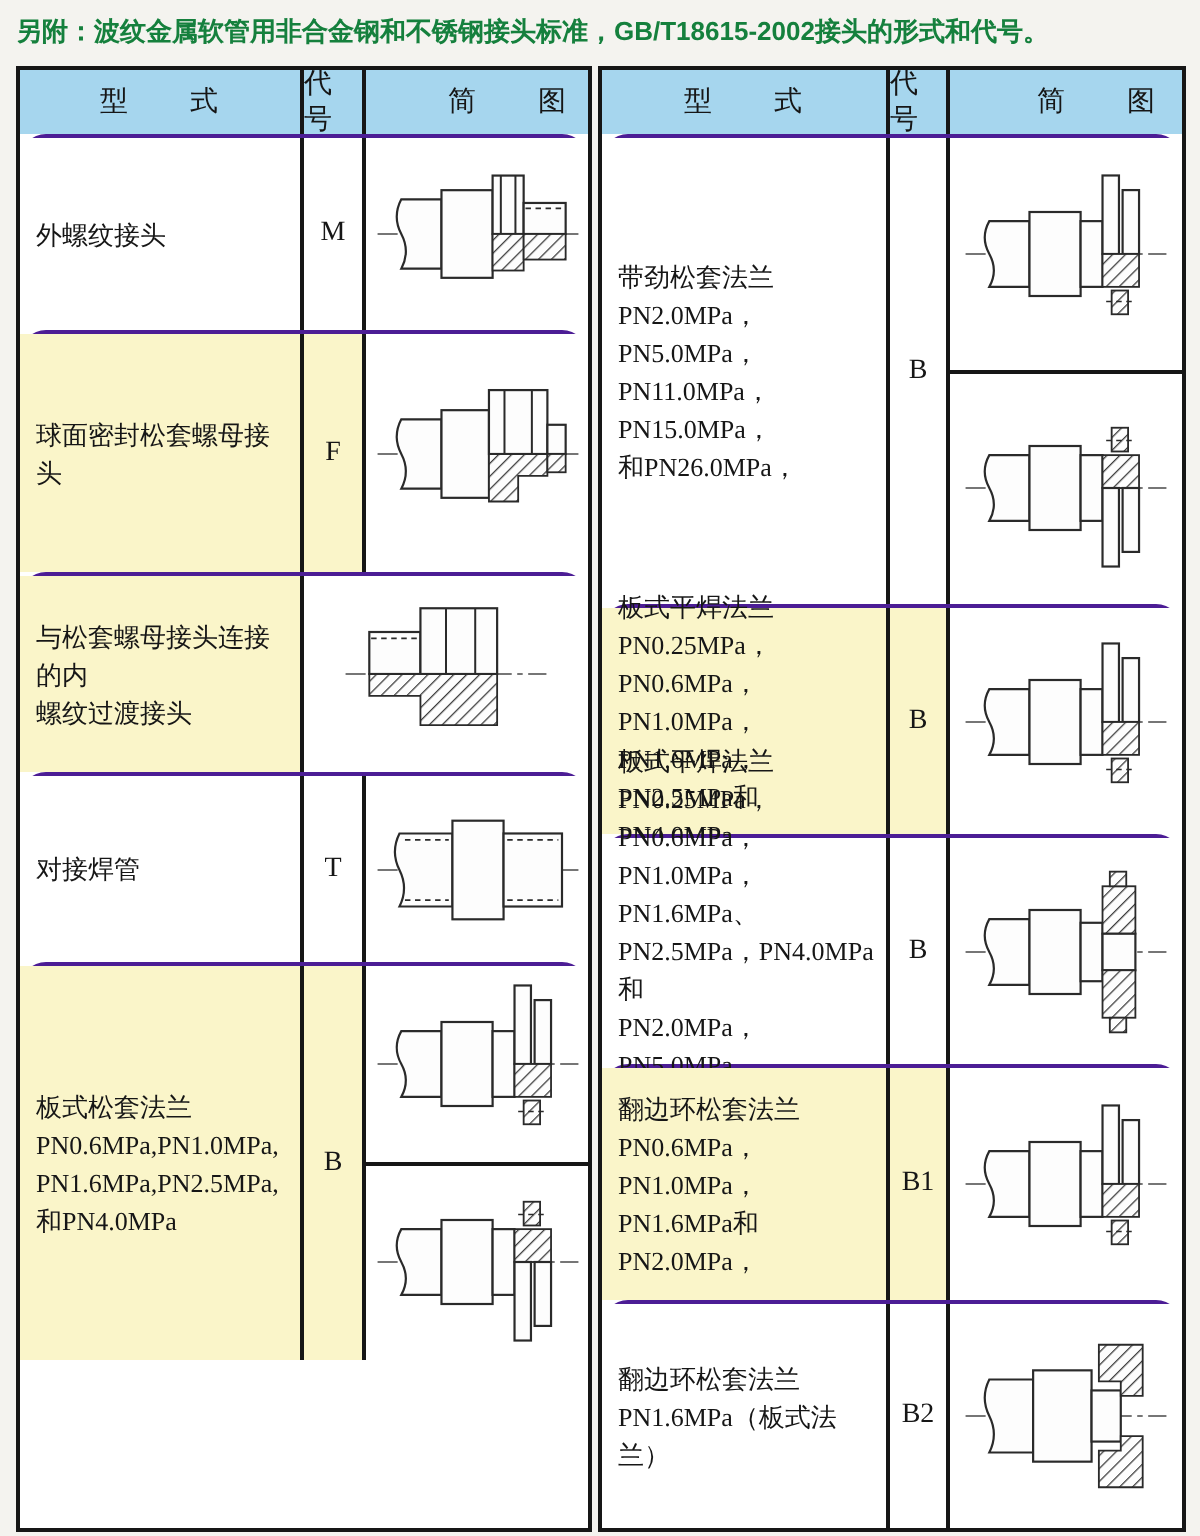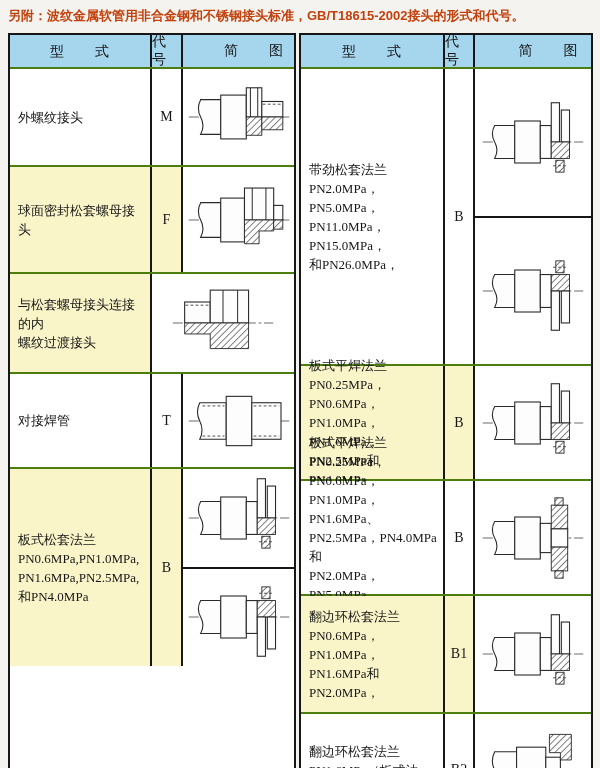--- a/index.html
+++ b/index.html
@@ -3,28 +3,28 @@
 <meta charset="utf-8">
 <style>
   html,body{margin:0;padding:0;}
   .page{
     position:relative;width:600px;height:768px;background:#f4f3ef;
     font-family:"Liberation Serif", serif;color:#161616;overflow:hidden;
   }
   .title{
     position:absolute;left:8px;top:7px;width:588px;
     font-family:"Liberation Sans", sans-serif;font-weight:bold;
-    font-size:13px;line-height:18px;color:#c2410c;
+    font-size:13px;line-height:18px;color:#15803d;
   }
   .tables{position:absolute;left:8px;top:33px;display:flex;}
   .tbl{border:2px solid #161616;background:#ffffff;box-sizing:border-box;}
   .tbl-left{width:288px;margin-right:3px;}
   .tbl-right{width:294px;}
   .trow{display:flex;box-sizing:border-box;}
-  .trow + .trow{border-top:2px solid #4d7c0f;}
+  .trow + .trow{border-top:2px solid #4c1d95;border-radius:13px;}
   .c{box-sizing:border-box;background:#ffffff;}
   .c + .c{border-left:2px solid #161616;}
   .type{
     width:140px;display:flex;align-items:center;
     padding:4px 4px 4px 8px;font-size:13px;line-height:19px;
     white-space:pre-line;
   }
   .tbl-right .type{width:142px;}
   .code{
     width:31px;display:flex;align-items:center;justify-content:center;
@@ -37,23 +37,23 @@
   .head{height:32px;}
   .hc{
     display:flex;align-items:center;justify-content:center;
     font-size:14px;letter-spacing:1px;
   }
   .head .type,.head .code,.head .diag{padding:0;white-space:normal;}
   .head .diag{flex-direction:row;padding-left:31px;}
   .hl{background:#faf5c9;}
   .hdbg{background:#a6d6ee;}
   
-  .lr1{height:98px}.lr2{height:107px}.lr3{height:95px}
+  .lr1{height:98px}.lr2{height:121px}.lr3{height:95px}
   .lr4{height:100px}.lr5{height:95px}.lr6{height:199px}
-  .rr1{height:297px}.rr2{height:115px}.rr3{height:115px}
+  .rr1{height:235px}.rr2{height:115px}.rr3{height:115px}
   .rr4{height:118px}.rr5{height:114px}
   
   .dwrap svg{width:104px;height:84px;}
   .dg-cl{stroke:#4a4a4a;stroke-width:0.9;stroke-dasharray:11 3 3 3;fill:none;}
   .dg-fill{stroke:#2a2a2a;stroke-width:1.2;fill:#fdfdfd;}
   .dg-line{stroke:#2a2a2a;stroke-width:1.1;fill:none;}
   .dg-dash{stroke:#2a2a2a;stroke-width:0.9;stroke-dasharray:3 2.5;fill:none;}
   .dg-hatch{stroke:#2a2a2a;stroke-width:1;fill:url(#hatchpat);}
 </style>
 </head>

